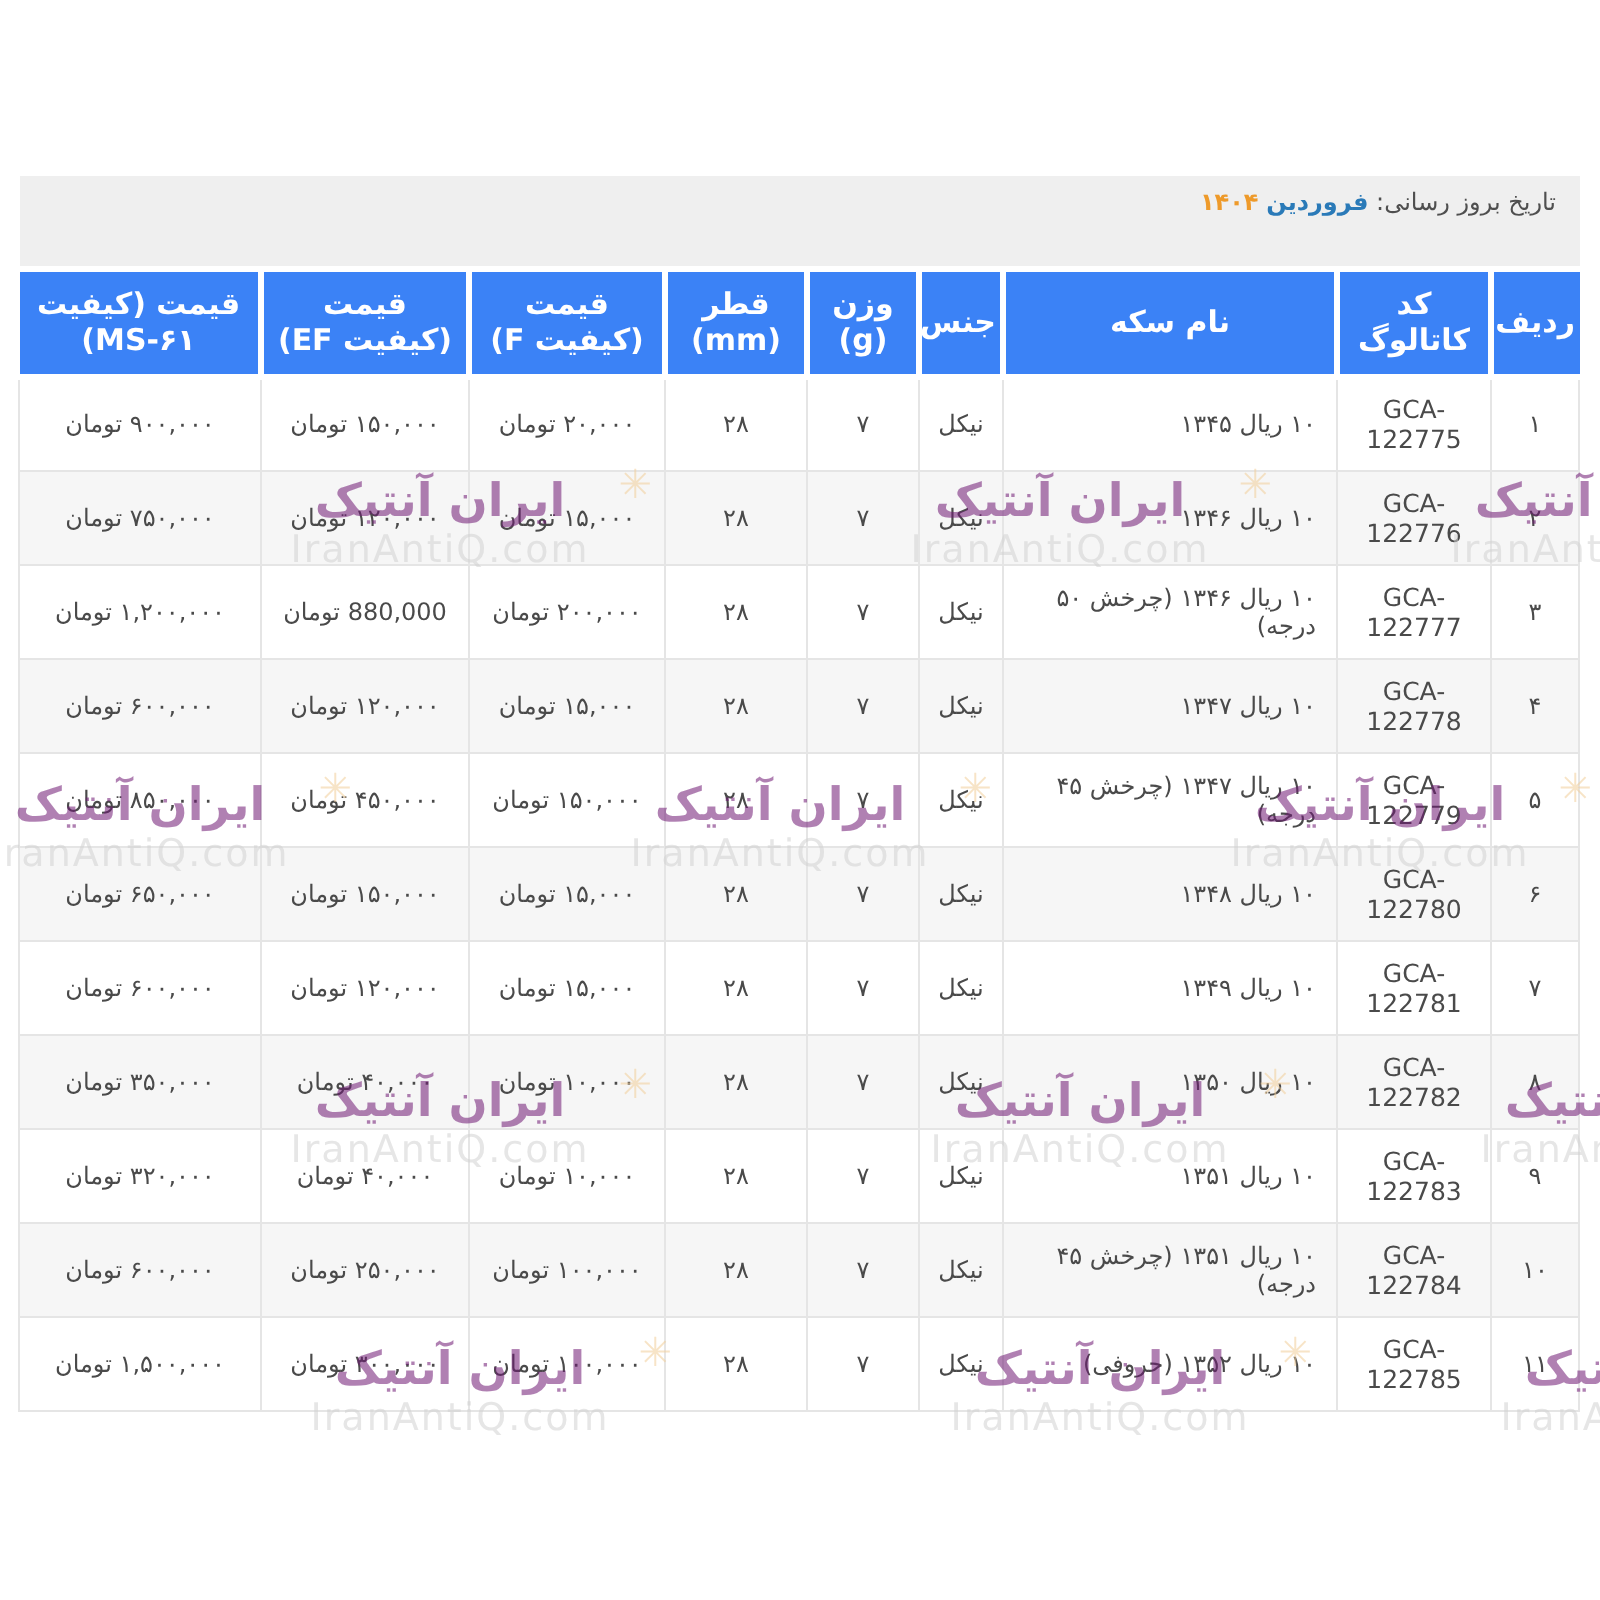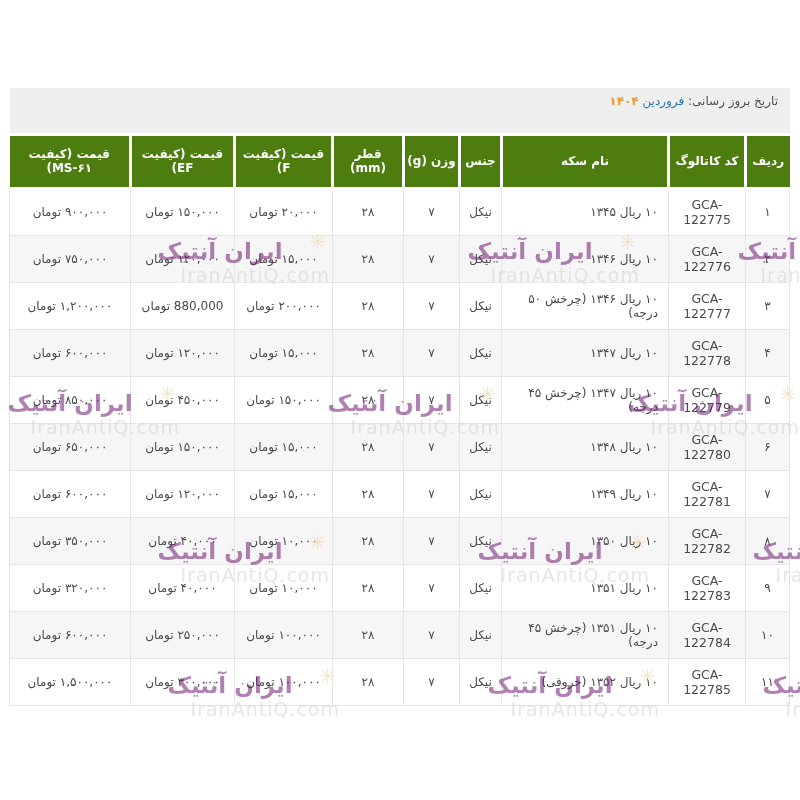--- a/index.html
+++ b/index.html
@@ -1,39 +1,39 @@
 <!DOCTYPE html>
 <html lang="fa" dir="rtl"><head>
 <meta charset="utf-8">
 <style>
   html,body{margin:0;padding:0;background:#fff;}
   .page{position:relative;width:800px;height:800px;background:#fff;overflow:hidden;direction:rtl;
         font-family:"DejaVu Sans","Liberation Sans",sans-serif;}
   
   .notice{position:absolute;top:88px;right:10px;width:780px;height:45px;background:#efefef;
           box-sizing:border-box;padding:5px 12px 0 12px;font-size:12px;color:#4f4f4f;line-height:17px;}
-  .notice .month{color:#2a7ab8;font-weight:normal;cursor:pointer;}
+  .notice .month{color:#2a7ab8;font-weight:bold;cursor:pointer;}
   .notice .year{color:#ee9a2a;font-weight:bold;margin-left:26px;}
   
   .price-table{position:absolute;top:136px;right:10px;width:780px;border-collapse:collapse;
                table-layout:fixed;z-index:2;}
-  .price-table th{background:#4d7c0f;color:#fff;font-size:12px;font-weight:bold;height:52px;
+  .price-table th{background:#3b82f6;color:#fff;font-size:15px;font-weight:bold;height:52px;
       text-align:center;padding:0 2px;box-sizing:border-box;border-left:3px solid #fff;border-bottom:3px solid #fff;}
   .price-table th:last-child{border-left:none;}
   .price-table td{height:47px;border:1px solid #e5e5e5;font-size:12px;color:#4a4a4a;text-align:center;
       background:#fff;padding:0 4px;box-sizing:border-box;}
   .price-table tbody tr:nth-child(even) td{background:#f6f6f6;}
   .price-table td.name{text-align:right;padding-right:10px;}
   .price-table td.code{font-size:12.5px;}
   
   .wm-layer{position:absolute;inset:0;pointer-events:none;z-index:3;}
   .wm{position:absolute;width:220px;opacity:.55;text-align:center;}
   .wm-sun{position:absolute;right:4px;top:-8px;color:#f2cf9b;font-size:20px;}
   .wm-fa{display:block;font-size:23px;font-weight:bold;color:#701a75;}
-  .wm-en{display:block;font-size:19px;color:#d2d2d2;letter-spacing:1px;direction:ltr;text-align:right;}
+  .wm-en{display:block;font-size:19px;color:#d2d2d2;letter-spacing:1px;direction:ltr;}
   .wm:nth-child(1){top:238px;left:110px}  .wm:nth-child(2){top:238px;left:420px}  .wm:nth-child(3){top:238px;left:690px}
   .wm:nth-child(4){top:390px;left:-40px}  .wm:nth-child(5){top:390px;left:280px}  .wm:nth-child(6){top:390px;left:580px}
   .wm:nth-child(7){top:538px;left:110px}  .wm:nth-child(8){top:538px;left:430px}  .wm:nth-child(9){top:538px;left:705px}
   .wm:nth-child(10){top:672px;left:120px} .wm:nth-child(11){top:672px;left:440px} .wm:nth-child(12){top:672px;left:715px}
 </style>
 </head>
 <body>
 
 <div class="page">
 

